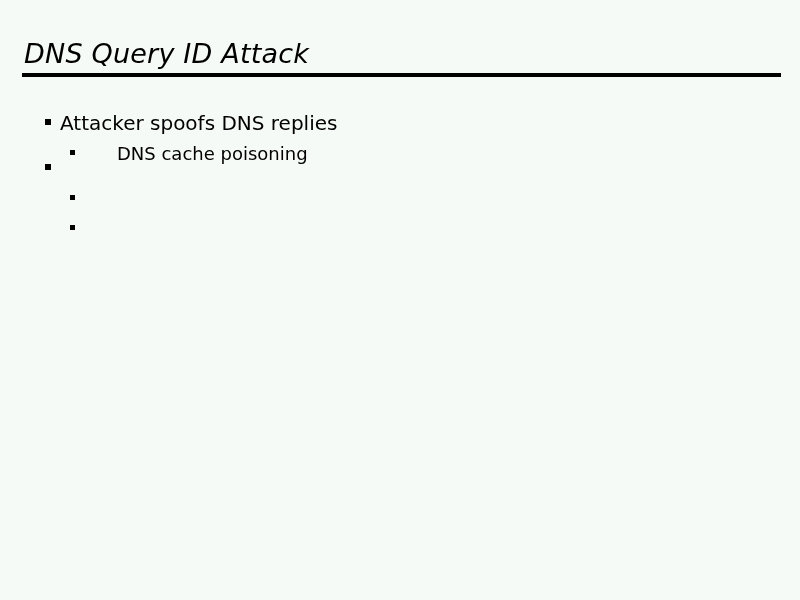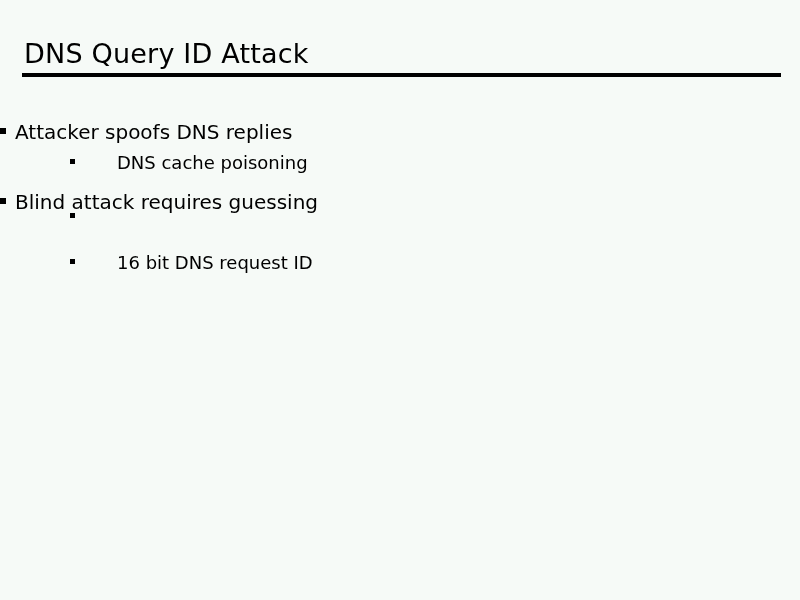--- a/index.html
+++ b/index.html
@@ -24,20 +24,21 @@
     position: absolute;
     left: 24px;
     top: 38px;
     font-size: 27px;
     line-height: 32px;
     color: #000000;
     font-family: "DejaVu Sans", sans-serif;
     font-weight: 400;
     letter-spacing: 0.2px;
     white-space: nowrap;
+    font-style: italic;
   }
   .title-rule {
     position: absolute;
     left: 22px;
     top: 73px;
     width: 759px;
     height: 4px;
     background: #000000;
   }
   .body-list {
@@ -45,24 +46,24 @@
     left: 0;
     top: 108px;
     width: 800px;
   }
   .bullet-row {
     display: flex;
     align-items: baseline;
     color: #000000;
   }
   .bullet-row.level-1 {
+    padding-left: 45px;
     font-size: 20px;
     line-height: 31px;
     min-height: 31px;
-    margin-top: 9px;
   }
   .bullet-row.level-2 {
     padding-left: 70px;
     font-size: 18px;
     line-height: 30px;
     min-height: 30px;
     gap: 34px;
   }
   .marker {
     flex: 0 0 auto;
@@ -103,26 +104,24 @@
       <span class="bullet-text">Attacker spoofs DNS replies</span>
     </div>
 
     <div class="bullet-row level-2">
       <span class="marker"></span>
       <span class="bullet-text">DNS cache poisoning</span>
     </div>
 
     <div class="bullet-row level-1">
       <span class="marker"></span>
-      <span class="bullet-text">Blind attack requires guessing</span>
     </div>
 
     <div class="bullet-row level-2">
       <span class="marker"></span>
     </div>
 
     <div class="bullet-row level-2">
       <span class="marker"></span>
-      <span class="bullet-text">16 bit DNS request ID</span>
     </div>
 
   </div>
 </div>
 
 </body></html>

